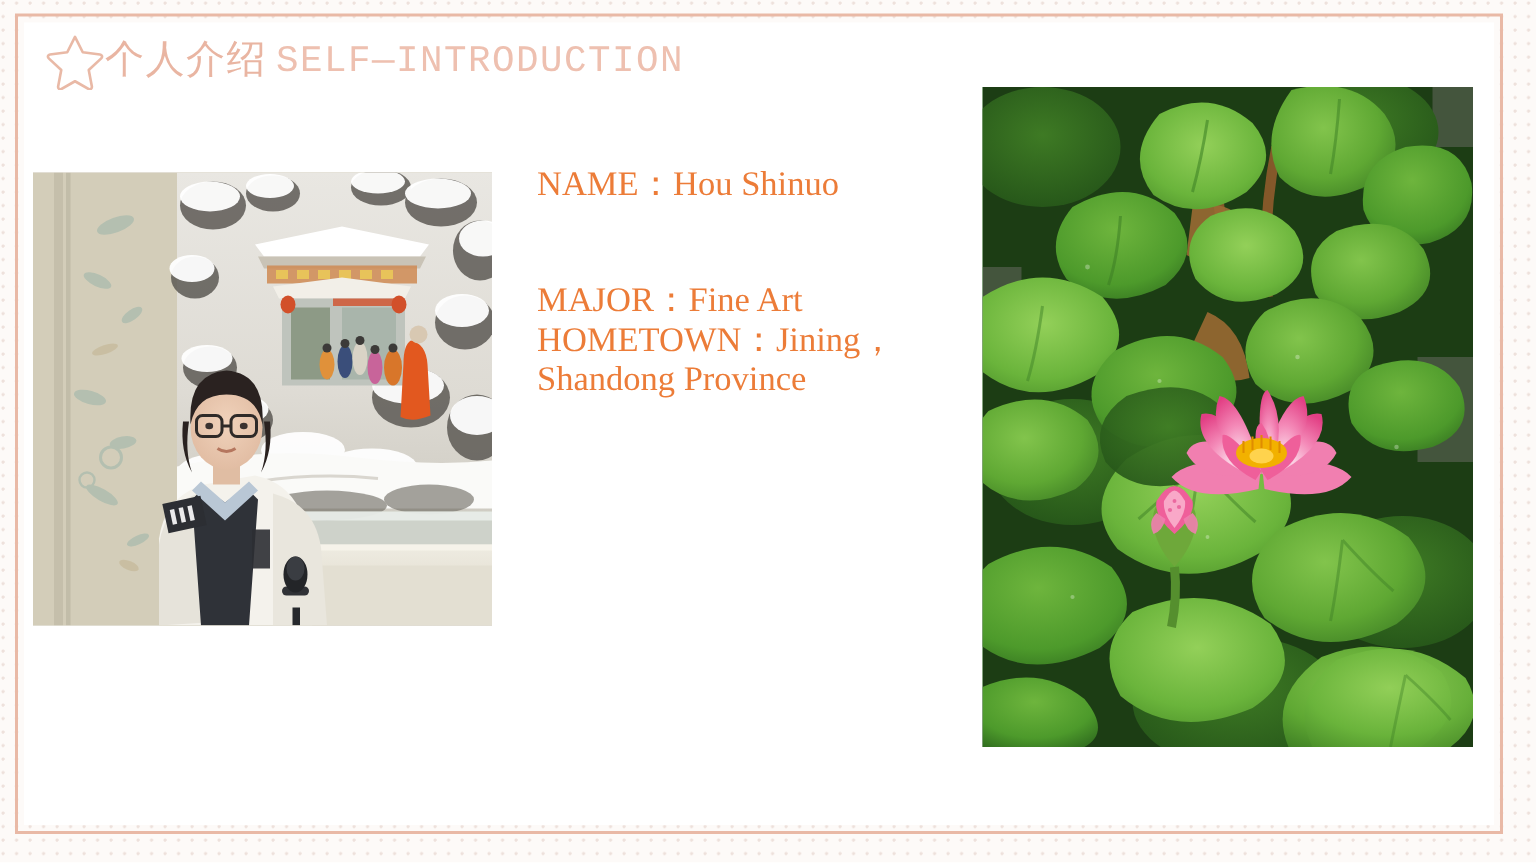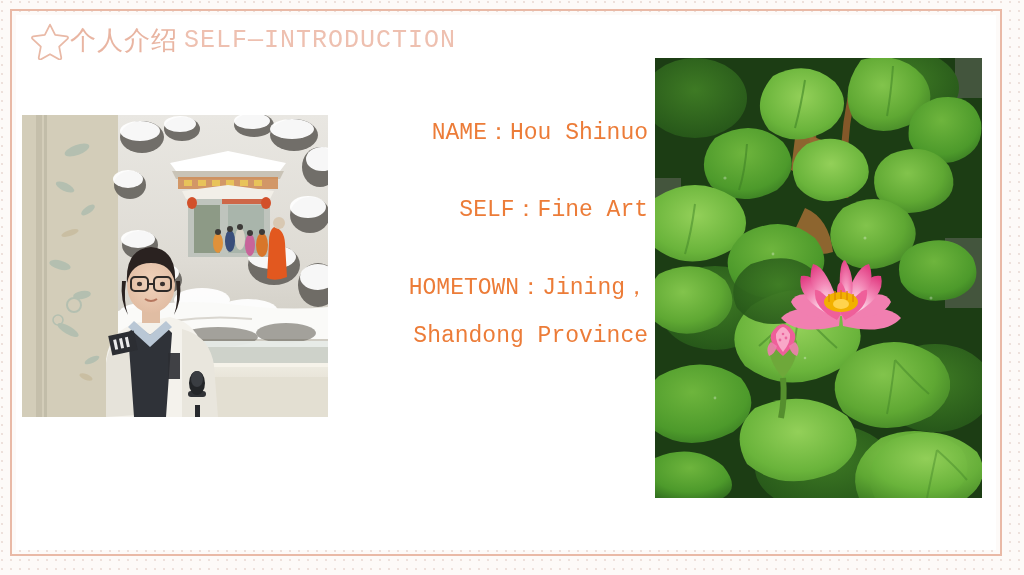--- a/index.html
+++ b/index.html
@@ -101,37 +101,36 @@
     width: 327px;
     height: 440px;
     background: #2f6b23;
   }
   .photo-lotus svg { display:block; width:100%; height:100%; }
 
   
   .info-block {
     position: absolute;
     left: 358px;
-    top: 120px;
+    top: 110px;
     width: 290px;
     color: #ec7c38;
-    font-family: Liberation Mono, monospace;
-    text-align: right;
+    font-family: Liberation Serif, serif;
   }
   .info-line {
     font-size: 23px;
     line-height: 1.15;
     white-space: nowrap;
     color: #ec7c38;
   }
   .info-line.l1 { margin-top: 0px; }
   .info-line.l2 { margin-top: 51px; }
   .info-line.l3 { margin-top: 51px; }
-  .info-line.l4 { margin-top: 51px; }
-  .info-line.l5 { margin-top: 22px; }
+  .info-line.l4 { }
+  .info-line.l5 { }
   .info-label { }
   .info-colon { letter-spacing: 0px; }
   .info-value { }
 </style>
 </head>
 <body>
 
 <div class="slide">
 
   <div class="frame-inner-white"></div>
@@ -526,21 +525,21 @@
           <circle cx="60" cy="340" r="1.4"></circle>
       </g>
     </svg>
   </div>
 
   <div class="info-block">
     <div class="info-line l1">
       <span class="info-label">NAME</span><span class="info-colon">：</span><span class="info-value">Hou Shinuo</span>
     </div>
     <div class="info-line l3">
-      <span class="info-label">SELF</span><span class="info-colon">：</span><span class="info-value">Fine Art</span>
+      <span class="info-label">MAJOR</span><span class="info-colon">：</span><span class="info-value">Fine Art</span>
     </div>
     <div class="info-line l4">
       <span class="info-label">HOMETOWN</span><span class="info-colon">：</span><span class="info-value">Jining，</span>
     </div>
     <div class="info-line l5">
       <span class="info-value">Shandong Province</span>
     </div>
   </div>
 
 </div>

